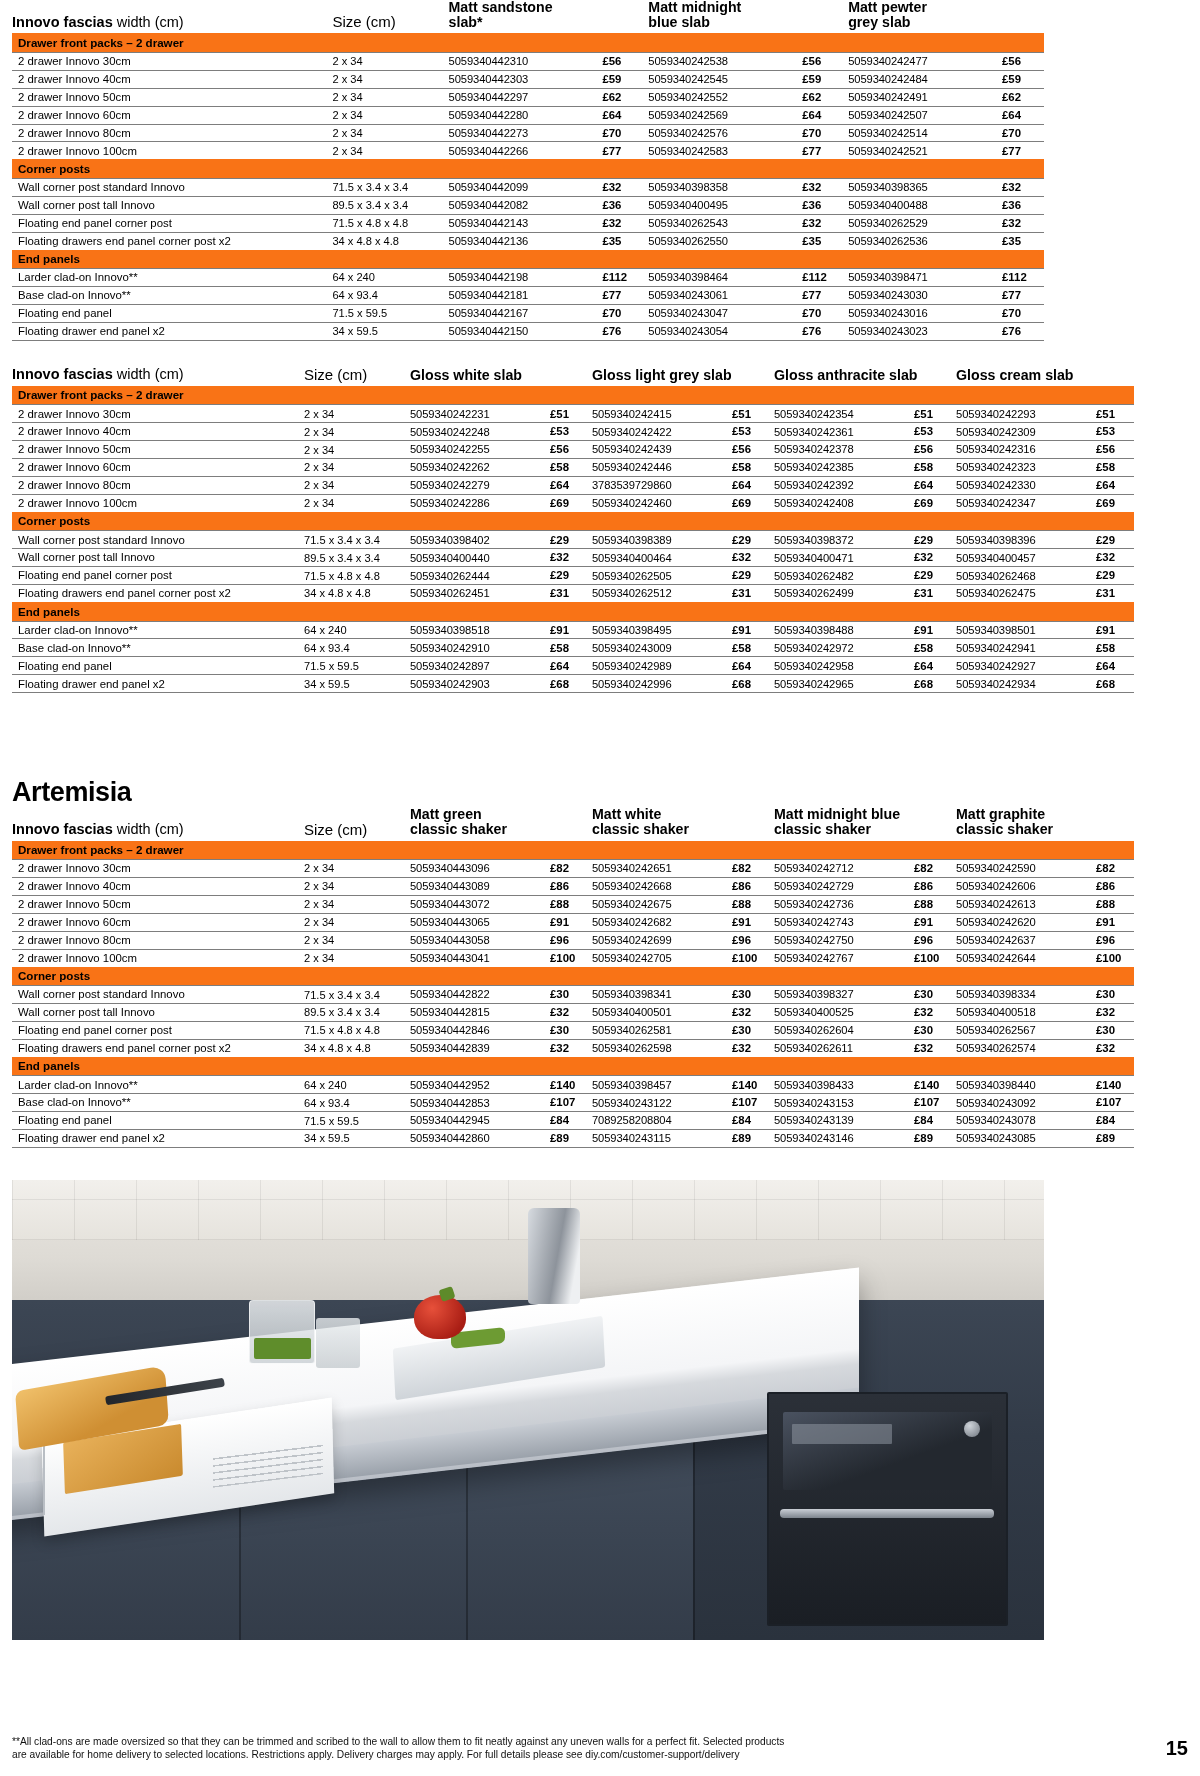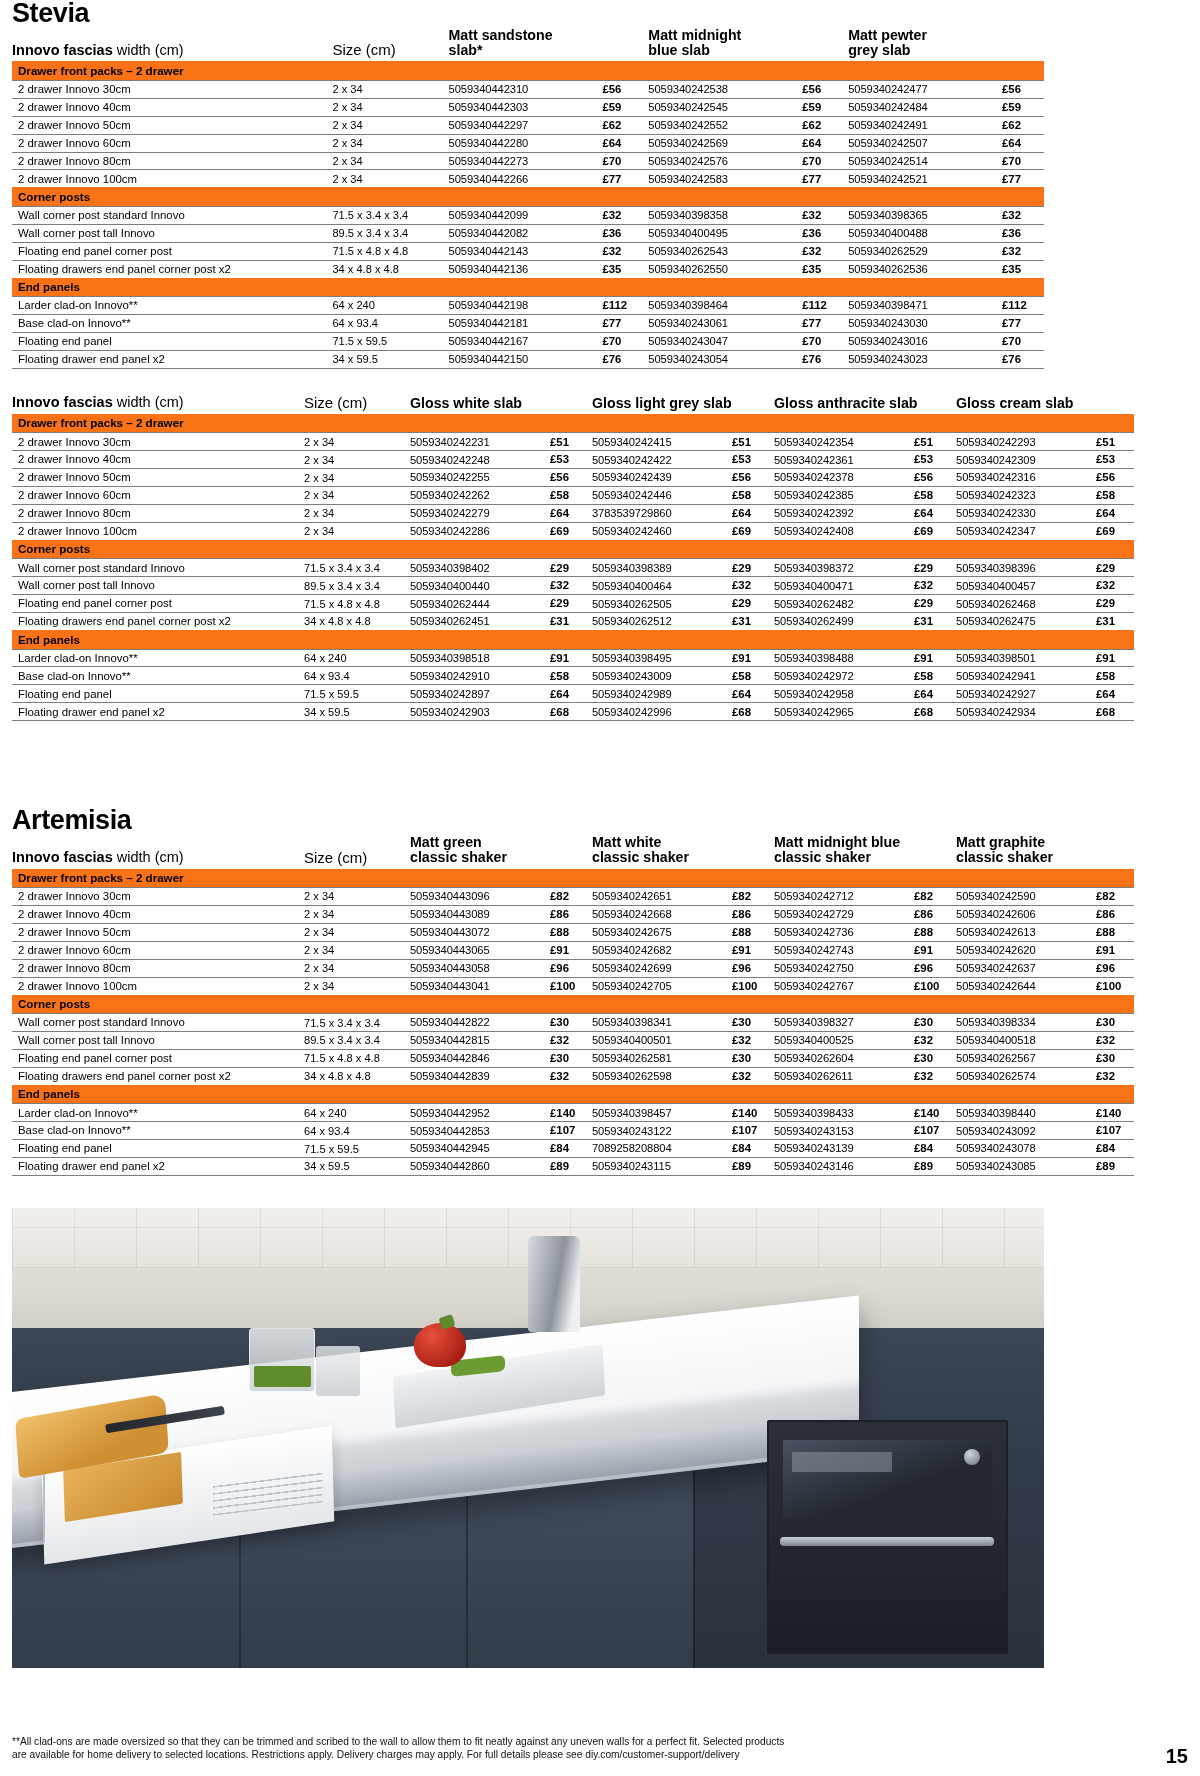--- a/index.html
+++ b/index.html
@@ -285,34 +285,33 @@
     left: 12px;
     bottom: 14px;
     width: 960px;
     font-size: 10.2px;
     line-height: 1.34;
     color: #111;
   }
   .page-num {
     position: absolute;
     right: 12px;
-    bottom: 8px;
+    bottom: 16px;
     font-size: 20px;
     font-weight: bold;
     text-align: right;
   }
 </style>
 </head>
 <body>
 
 <div class="page">
 
   <div id="tables-root">
       <div class="tbl-block">
-        <div class="brand-title">Stevia</div>
         <table class="price">
           <colgroup>
             <col class="c-name">
             <col class="c-size">
             <col class="c-code">
             <col class="c-price">
             <col class="c-code">
             <col class="c-price">
             <col class="c-code">
             <col class="c-price">

